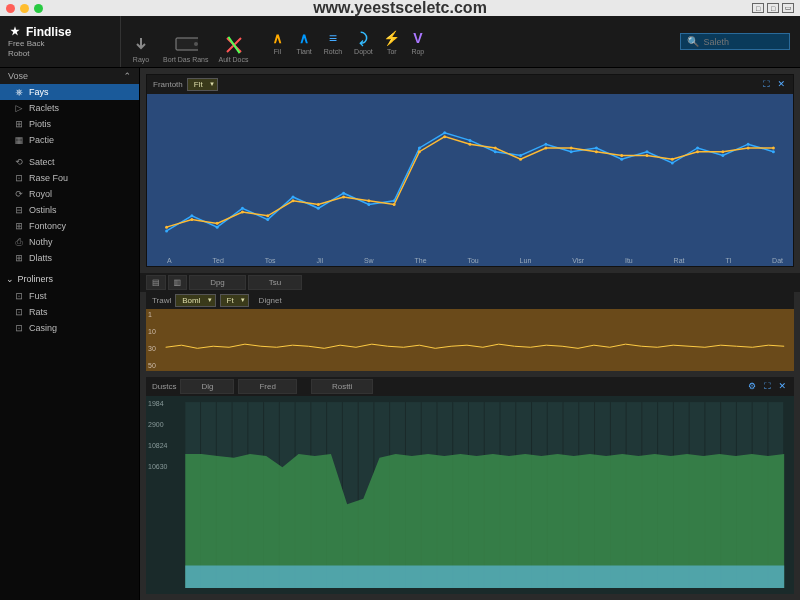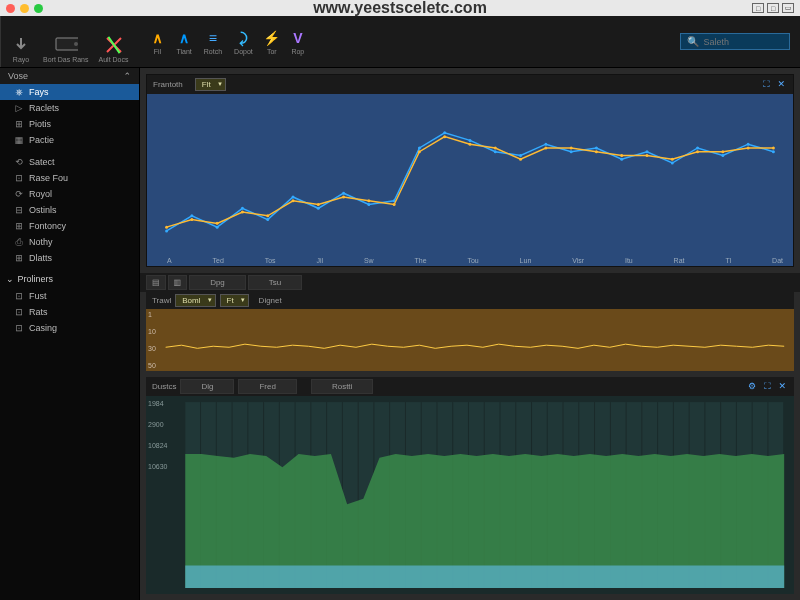--- a/index.html
+++ b/index.html
@@ -41,21 +41,21 @@
 .side-item .si-icon { width: 10px; height: 10px; display: flex; align-items: center; justify-content: center; font-size: 9px; color: #888; }
 .side-item.active .si-icon { color: #fff; }
 .side-section { display: flex; align-items: center; gap: 4px; padding: 4px 6px; color: #ccc; font-size: 9px; margin-top: 4px; }
 
 .main { flex: 1; background: #2a2a2a; display: flex; flex-direction: column; overflow: hidden; }
 .tabs { display: flex; background: #1a1a1a; height: 20px; }
 .tab { padding: 3px 12px; font-size: 9px; color: #999; border-right: 1px solid #333; cursor: pointer; }
 .tab.active { background: #2a2a2a; color: #ddd; }
 
 .panel { margin: 6px; background: #1a1a1a; border: 1px solid #111; }
-.panel-head { display: flex; align-items: center; gap: 12px; padding: 3px 6px; background: #1a1a1a; font-size: 8px; color: #999; }
+.panel-head { display: flex; align-items: center; gap: 4px; padding: 3px 6px; background: #1a1a1a; font-size: 8px; color: #999; }
 .dropdown { background: #3a3a1a; border: 1px solid #555; padding: 1px 14px 1px 6px; font-size: 8px; color: #dda; position: relative; }
 .dropdown::after { content: "▾"; position: absolute; right: 3px; font-size: 7px; }
 .panel-actions { margin-left: auto; display: flex; gap: 4px; color: #5af; font-size: 9px; }
 .pa { cursor: pointer; padding: 0 2px; }
 
 .chart1 { height: 172px; background: #2a4a7a; position: relative; }
 .chart1 svg { width: 100%; height: 100%; }
 .xlabels { position: absolute; bottom: 2px; left: 20px; right: 10px; display: flex; justify-content: space-between; font-size: 7px; color: #9ab; }
 
 .subtabs { display: flex; background: #1a1a1a; padding: 2px 6px; gap: 2px; font-size: 8px; }
@@ -84,20 +84,30 @@
   </div>
   <div class="url">www.yeestsceletc.com</div>
   <div class="winbtns">
     <div class="winbtn">□</div>
     <div class="winbtn">□</div>
     <div class="winbtn">▭</div>
   </div>
 </div>
 
 <div class="topbar">
+  <div class="brand">
+    <div class="brand-row">
+      <svg class="brand-logo" viewBox="0 0 24 24">
+          <path fill="#fff" d="M12 2l2 6h6l-5 4 2 6-5-4-5 4 2-6-5-4h6z"></path>
+        </svg>
+      <span class="brand-name">Findlise</span>
+    </div>
+    <div class="brand-sub">Free Back</div>
+    <div class="brand-sub">Robot</div>
+  </div>
 
   <div class="toolgroup">
     <div class="tool">
       <div class="tool-icon">
           <svg width="22" height="18">
             <path d="M11 2v10m-4-4l4 4 4-4" stroke="#888" stroke-width="2" fill="none"></path>
           </svg>
         </div>
       <span class="tool-label">Rayo</span>
     </div>

